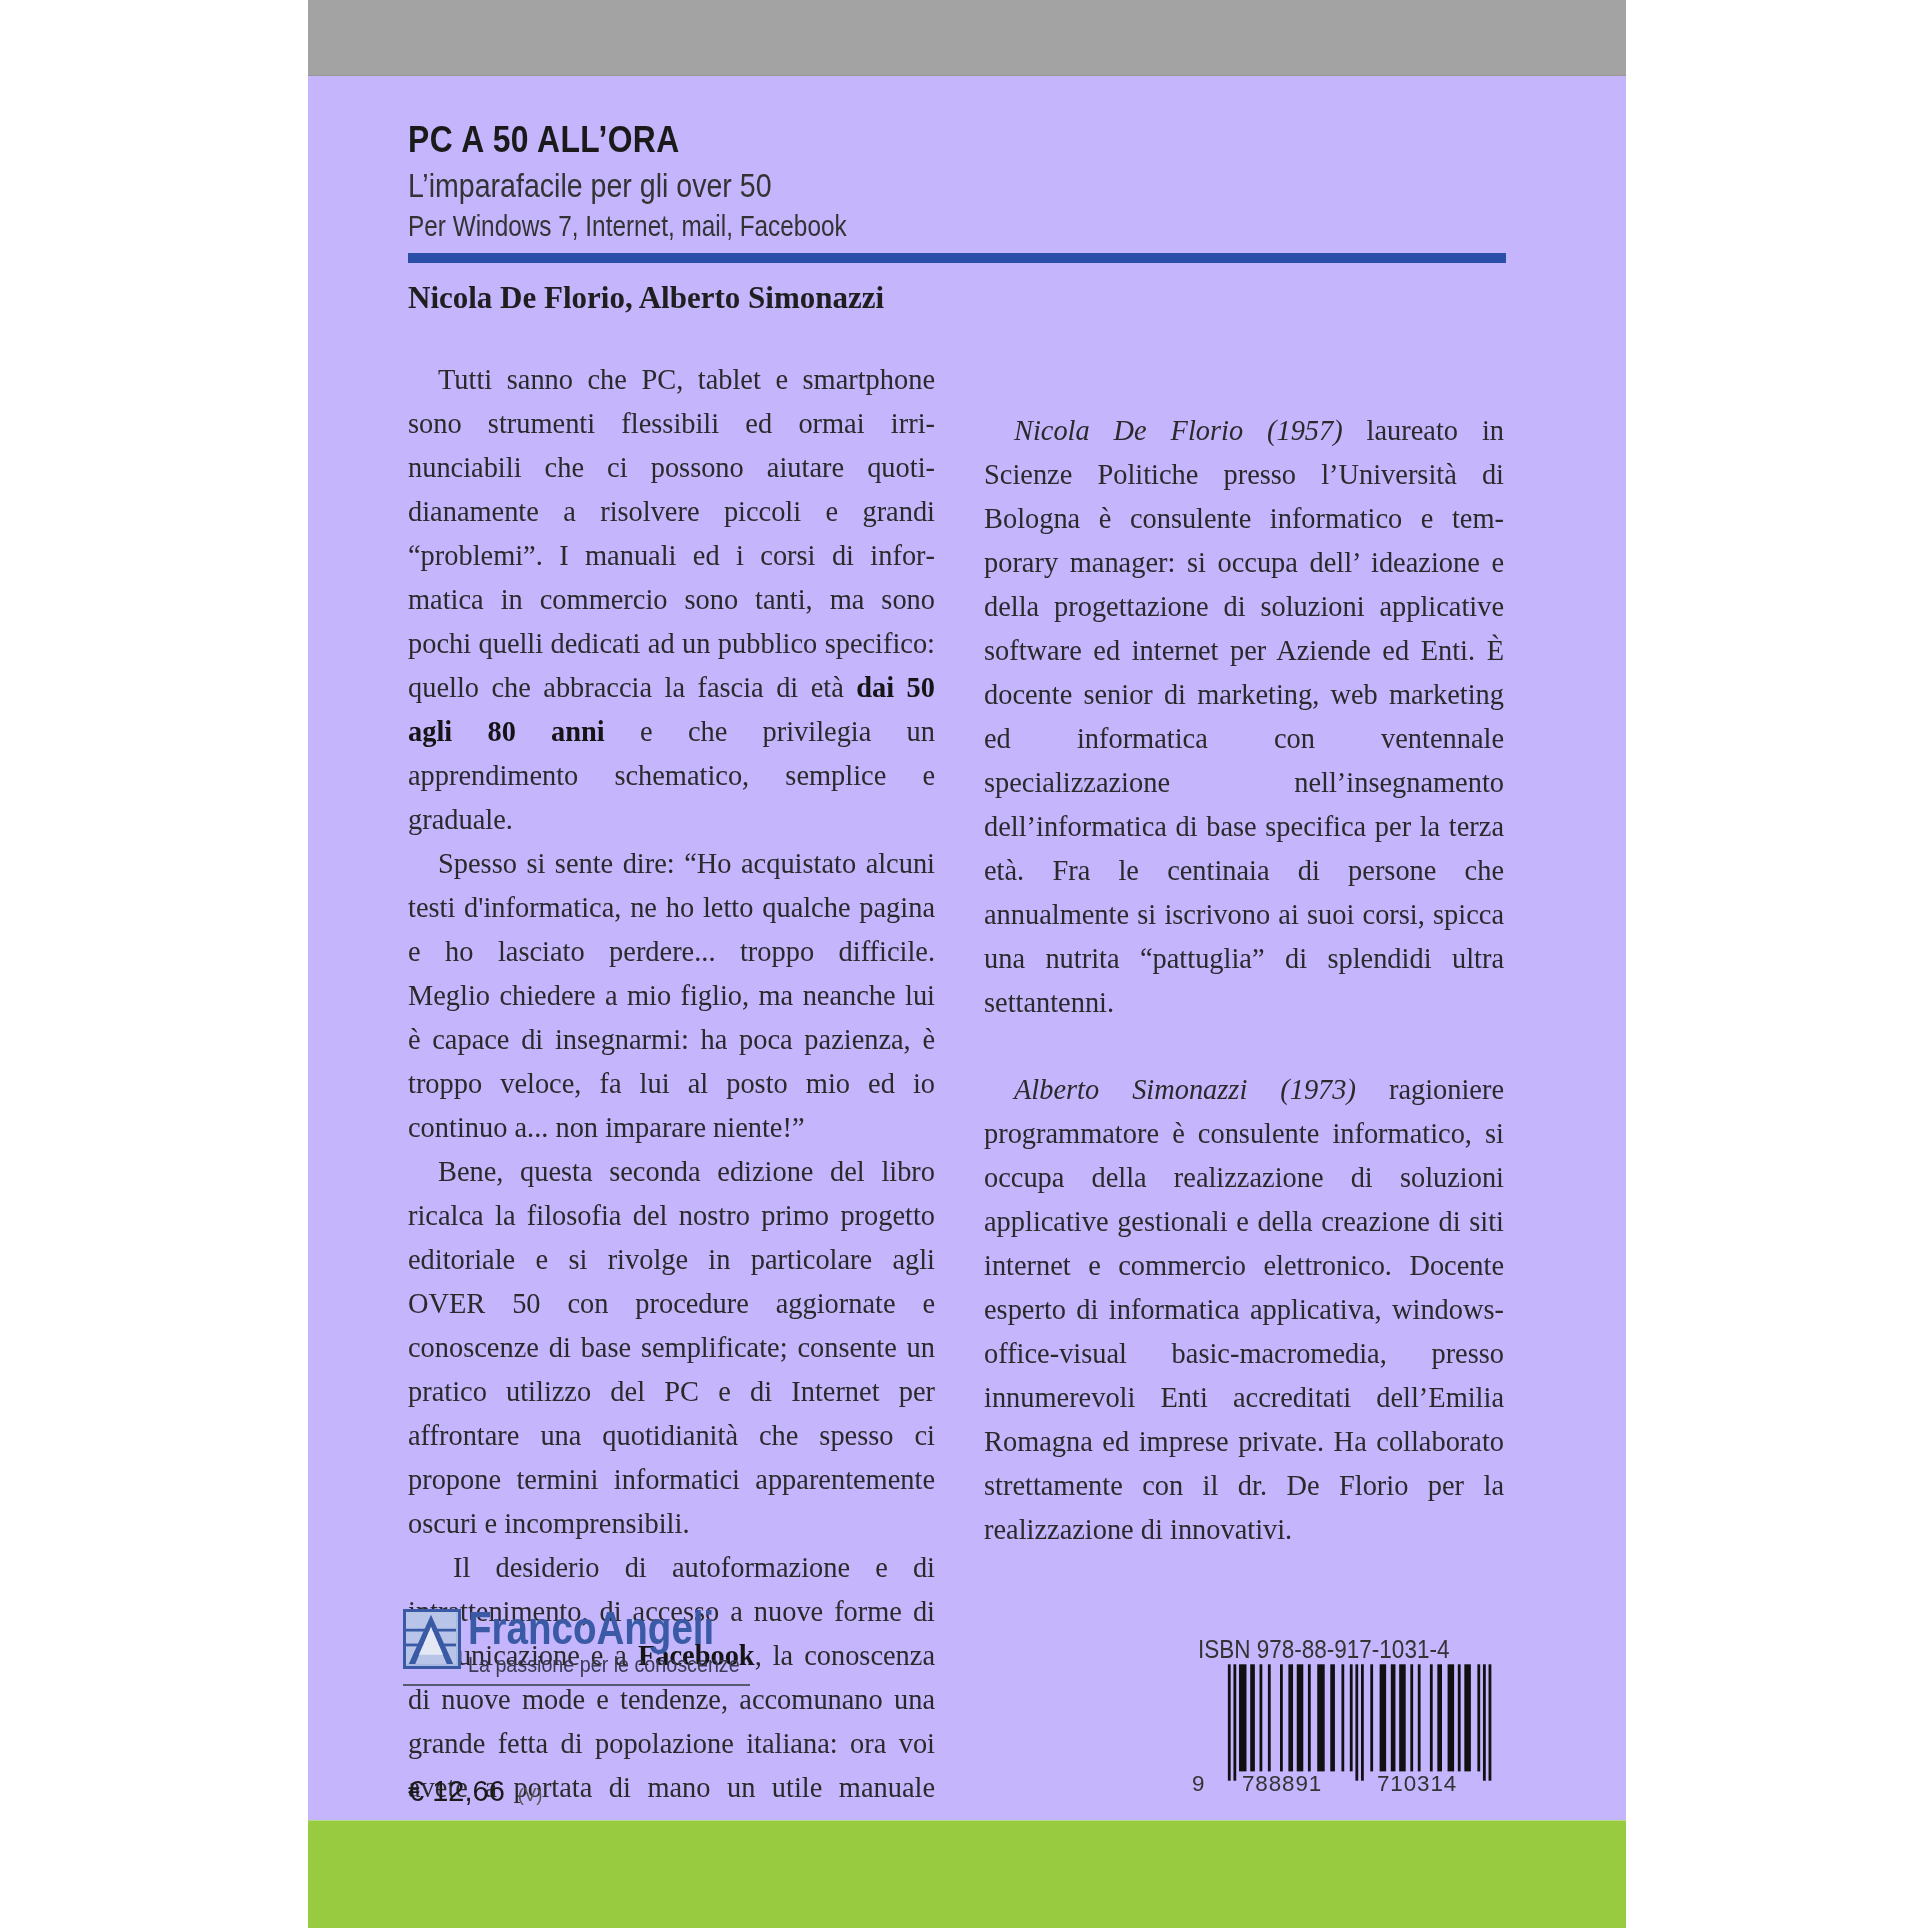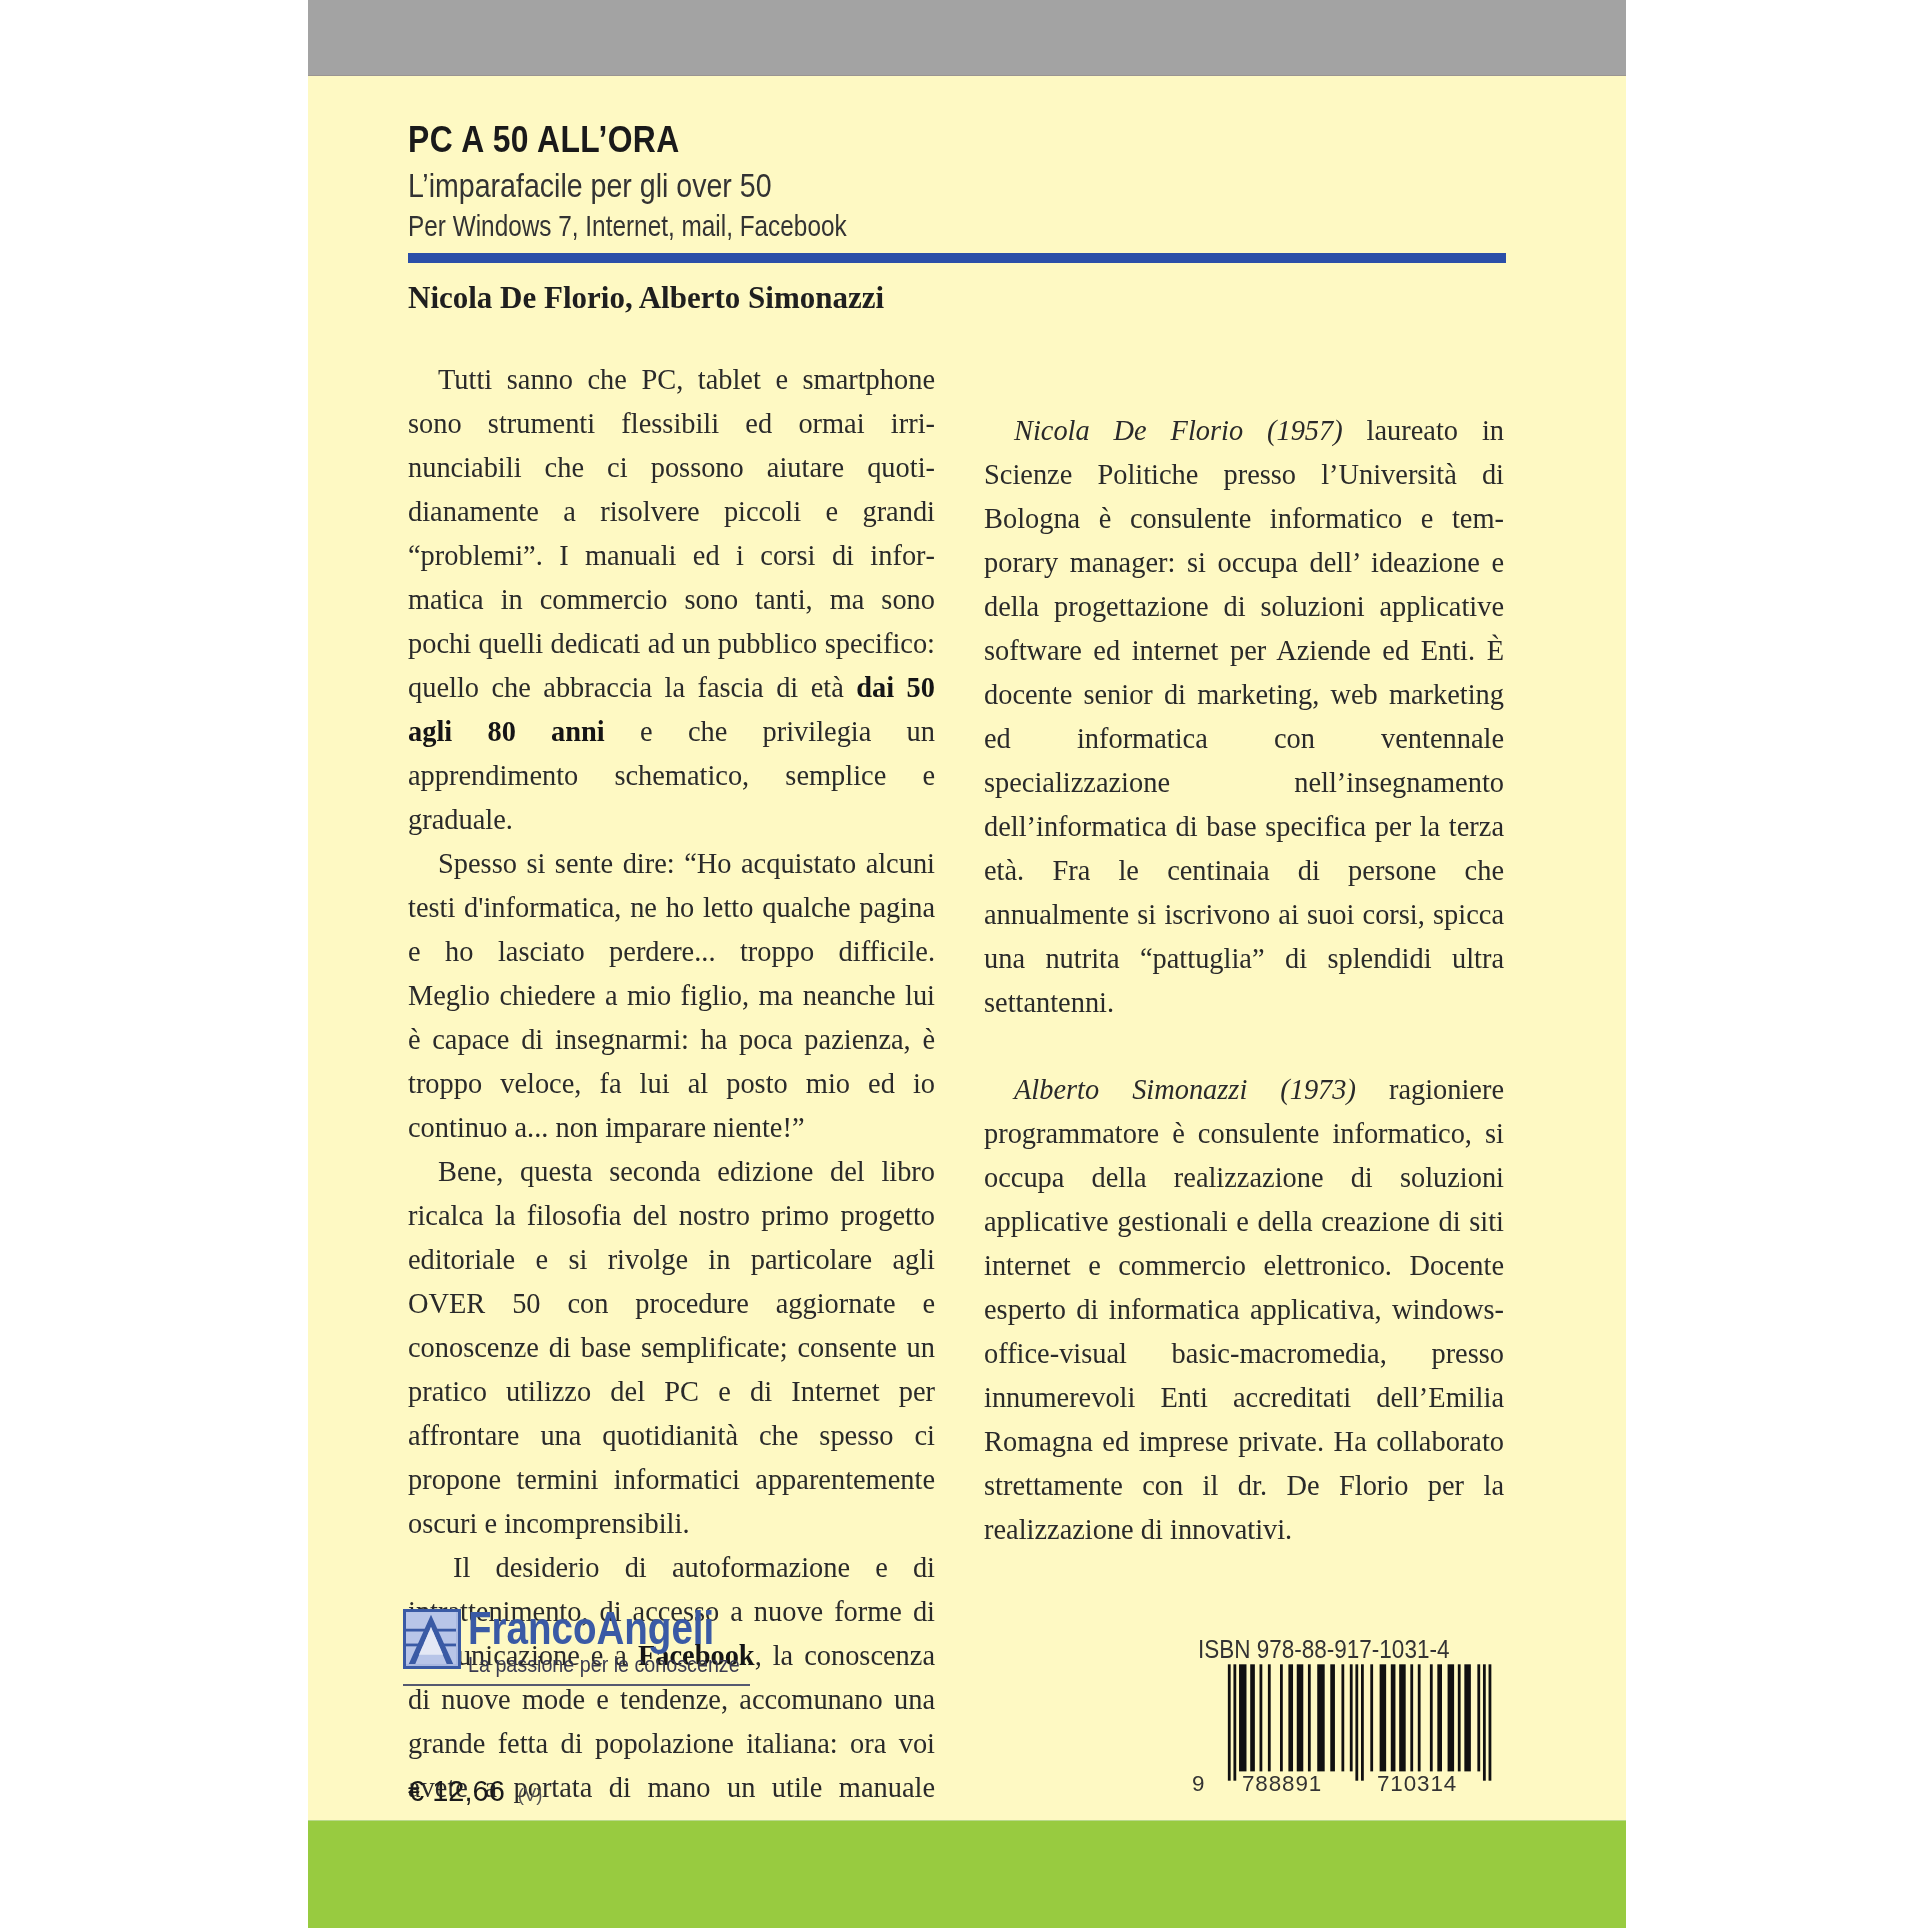--- a/index.html
+++ b/index.html
@@ -1,17 +1,17 @@
 <!DOCTYPE html>
 <html style="font-size:15px"><head>
 <meta charset="utf-8">
 <style>
   html,body{margin:0;padding:0;}
   body{width:1929px;height:1929px;background:#ffffff;position:relative;overflow:hidden;font-family:"Liberation Serif",serif;}
-  #cover{position:absolute;left:308px;top:0;width:1318px;height:1929px;background:#fef9c3;}
+  #cover{position:absolute;left:308px;top:0;width:1318px;height:1929px;background:#c4b5fd;}
   #top-band{position:absolute;left:0;top:0;width:100%;height:75px;background:#a3a3a3;border-bottom:1.9px solid #9a9592;}
   #bottom-band{position:absolute;left:0;top:1820px;width:100%;height:109px;background:#98cb40;border-top:1.9px solid #b9d98a;}
   .abs{position:absolute;}
   #title{left:100px;top:119px;font-family:"Liberation Sans",sans-serif;font-weight:bold;font-size:37px;color:#1a1a1a;transform:scaleX(0.86);transform-origin:left;letter-spacing:0.5px;}
   #subtitle{left:100px;top:166px;font-family:"Liberation Sans",sans-serif;font-size:34px;color:#333;transform:scaleX(0.84);transform-origin:left;}
   #tagline{left:100px;top:210px;font-family:"Liberation Sans",sans-serif;font-size:29px;color:#333;transform:scaleX(0.84);transform-origin:left;}
   #blue-bar{left:100px;top:253px;width:1098px;height:10.3px;background:#2b4fa8;}
   #authors{left:100px;top:280px;font-size:31px;font-weight:bold;color:#1f1f1f;}
   .col{position:absolute;font-size:28.4px;line-height:44px;color:#2a2a2a;text-align:justify;}
   .col p{margin:0;text-indent:30px;}

